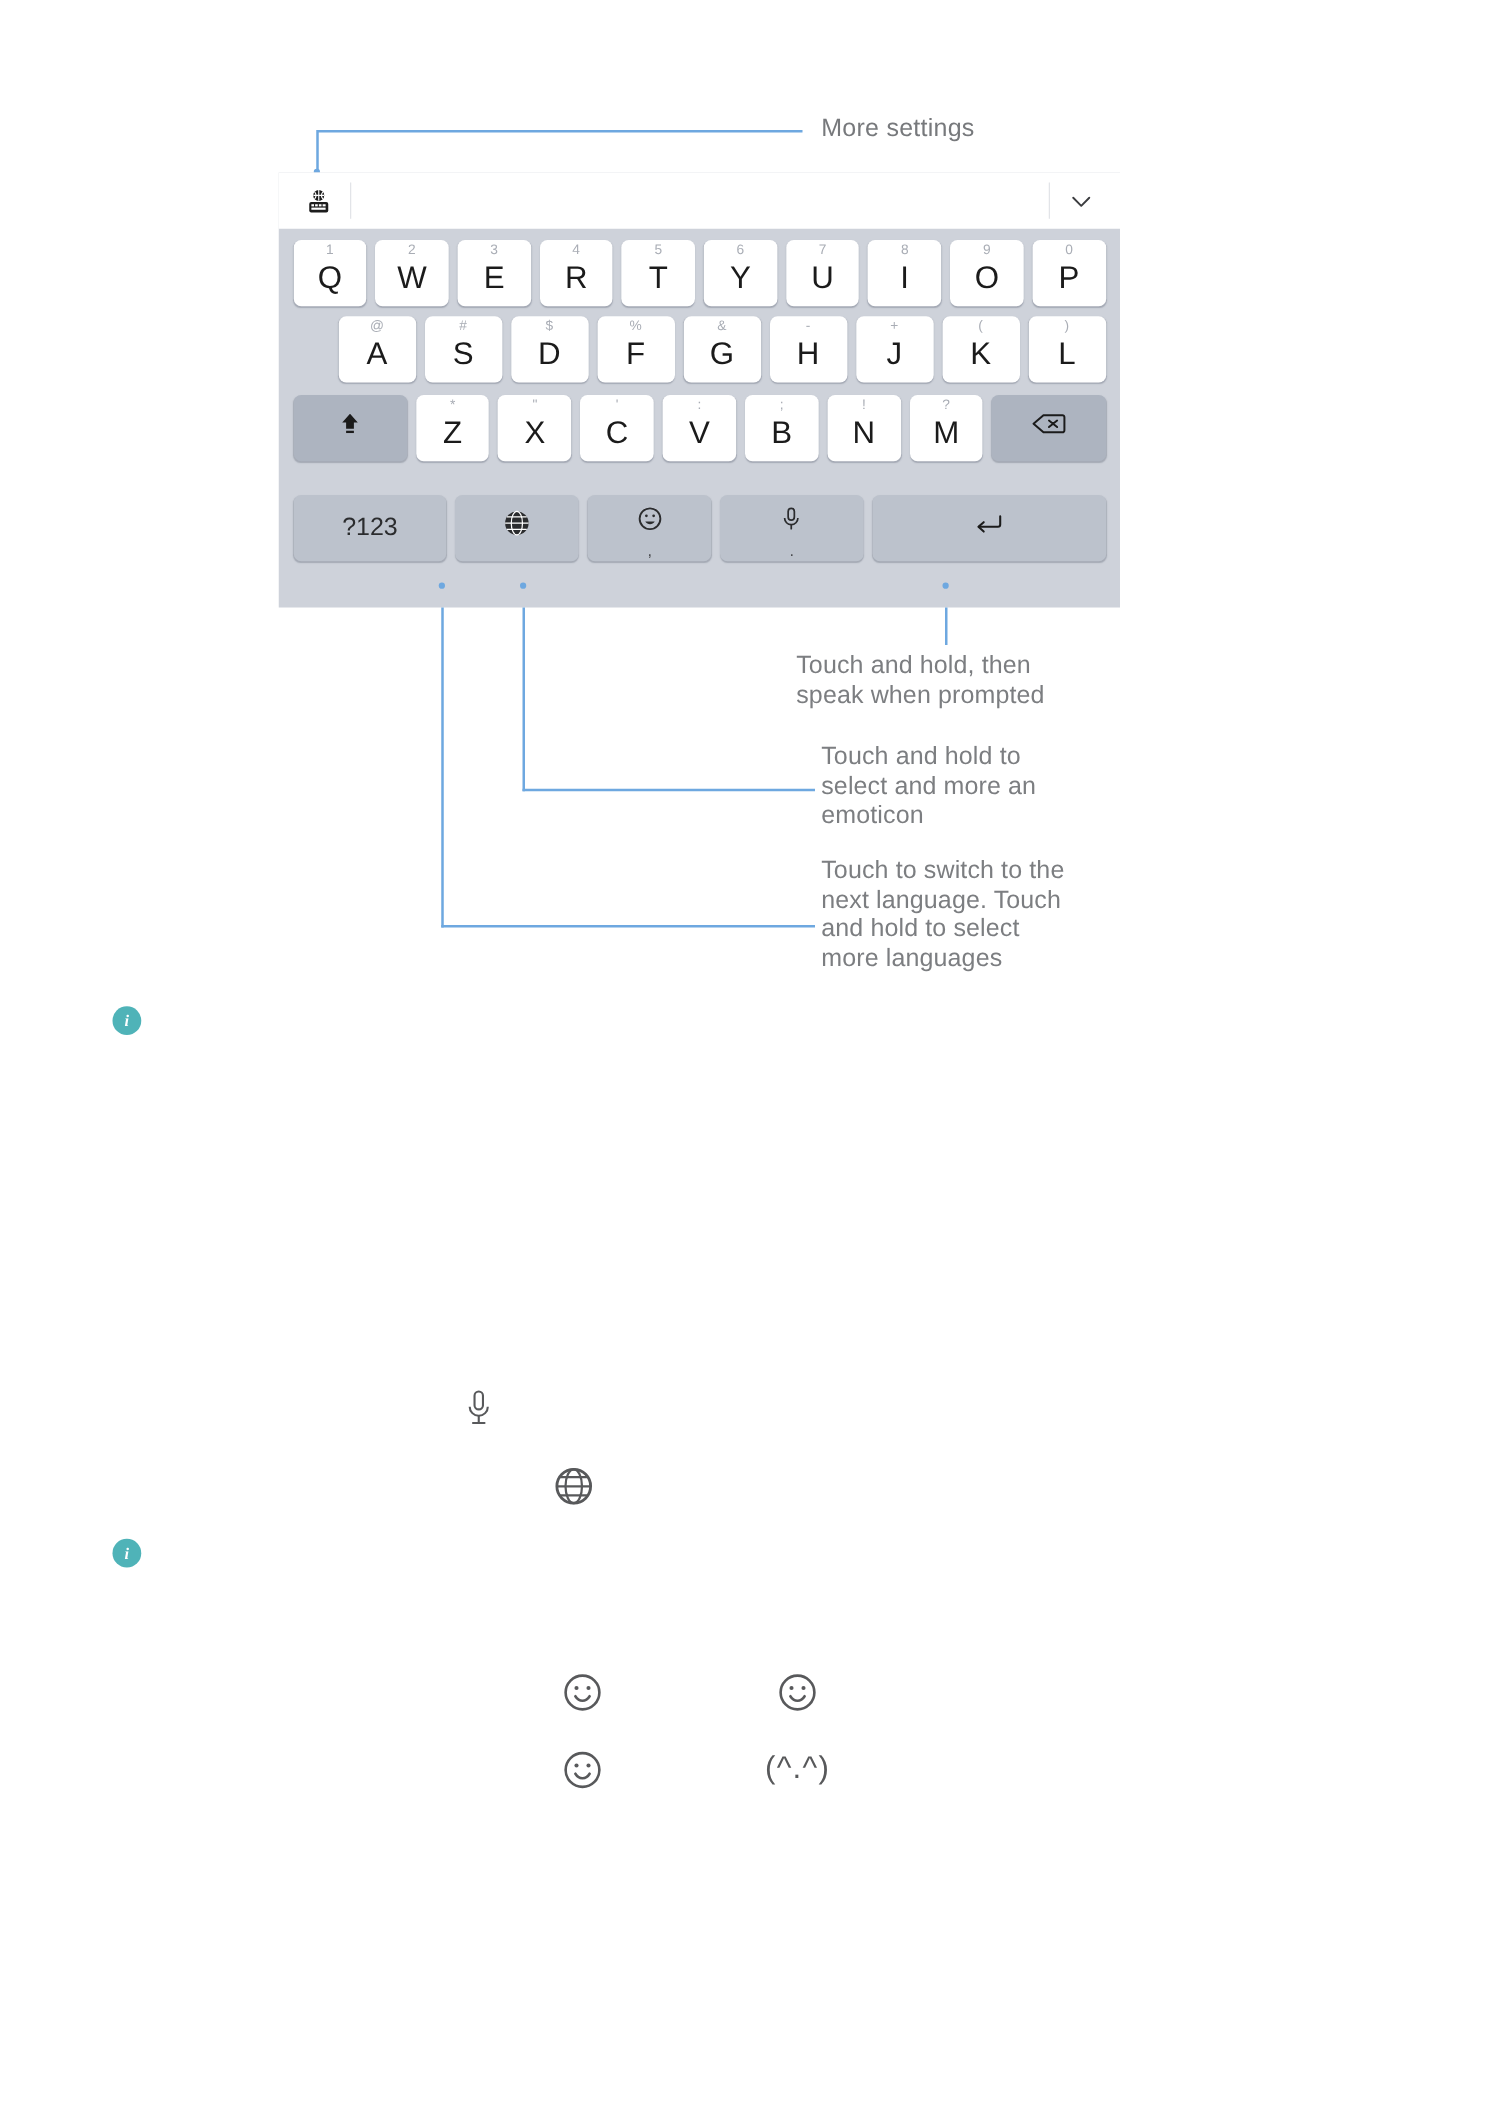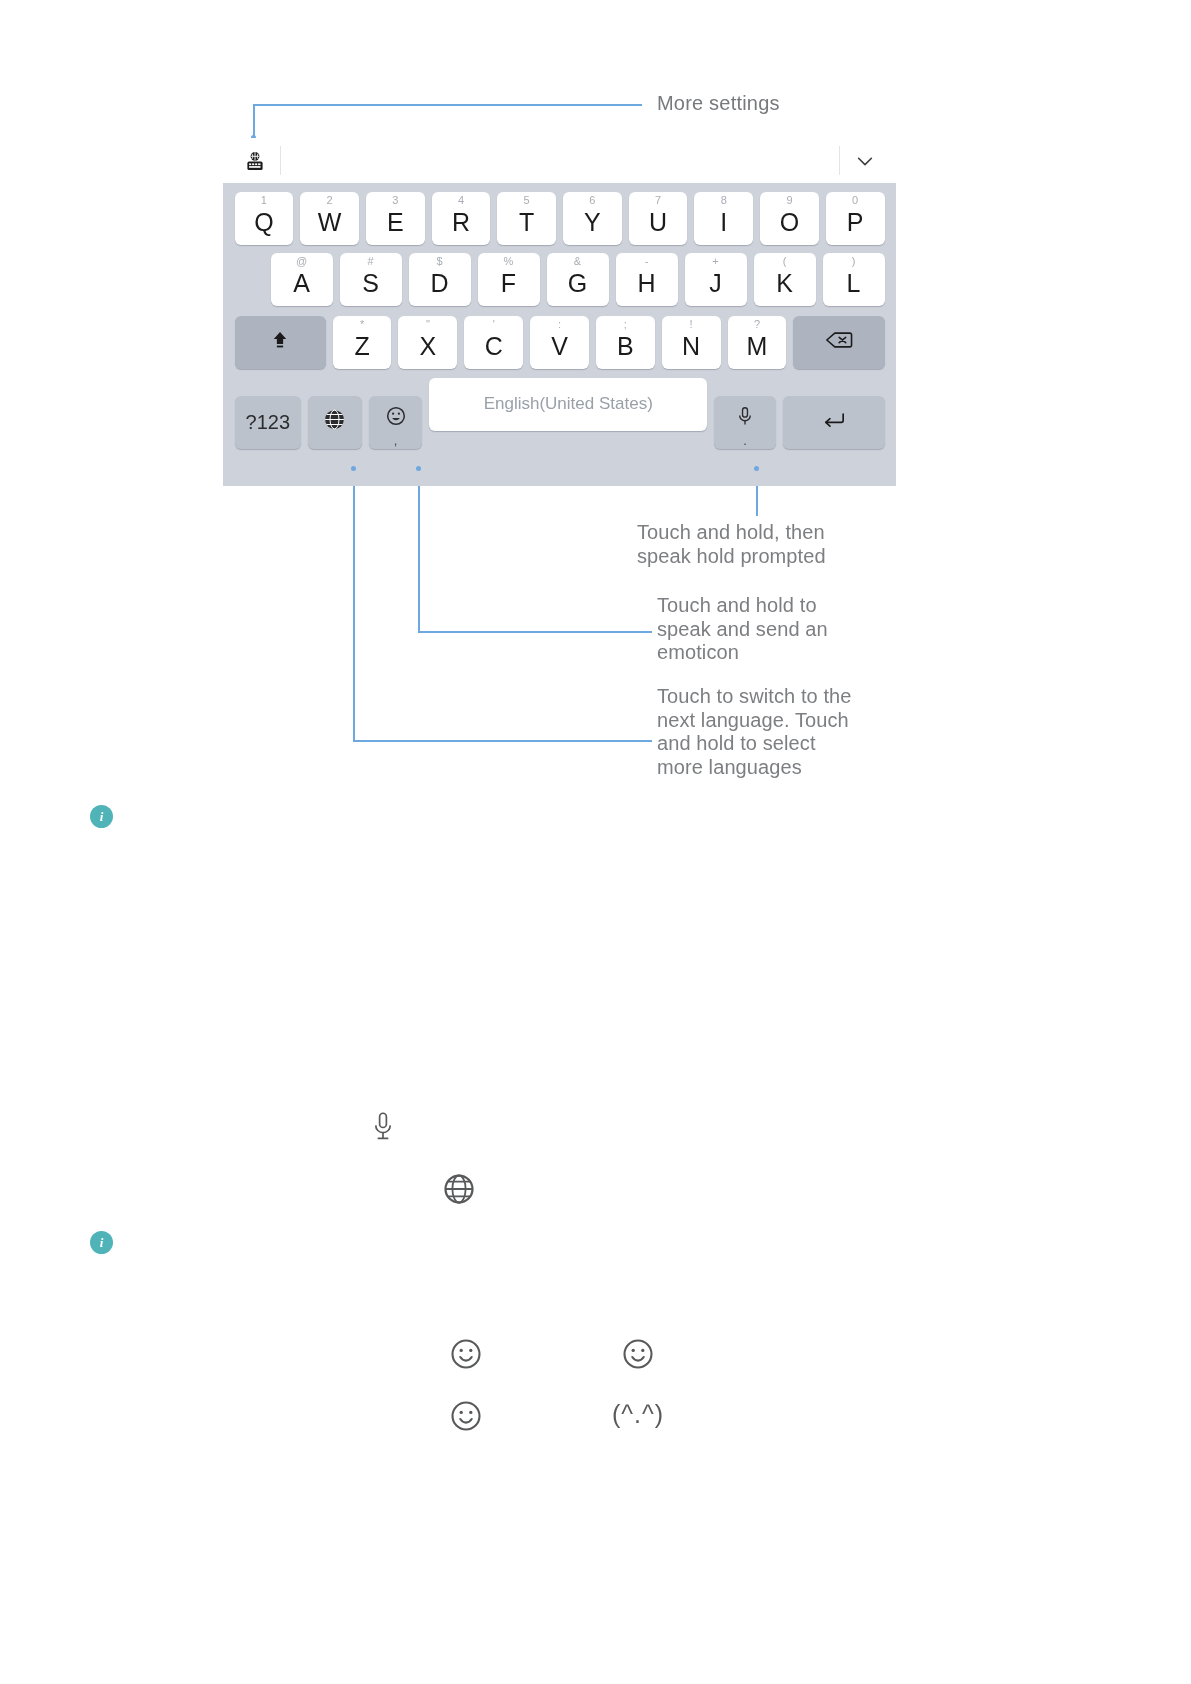--- a/index.html
+++ b/index.html
@@ -311,23 +311,20 @@
           <svg width="24" height="24" viewBox="0 0 24 24" aria-hidden="true">
             <circle cx="12" cy="12" r="8.3" fill="none" stroke="#2b2c2e" stroke-width="1.5"></circle>
             <circle cx="9.1" cy="9.7" r="1.1" fill="#2b2c2e"></circle>
             <circle cx="14.9" cy="9.7" r="1.1" fill="#2b2c2e"></circle>
             <path d="M8.2 14.1c1 1.5 2.3 2.2 3.8 2.2s2.8-.7 3.8-2.2z" fill="#2b2c2e"></path>
           </svg>
         </span>
         <span class="subcomma">,</span>
       </div>
 
-      <div class="key space">
-        <span>English(United States)</span>
-      </div>
 
       <div class="key fn2 mic">
         <span style="margin-top:-7px;display:block;">
           <svg width="22" height="22" viewBox="0 0 24 24" aria-hidden="true">
             <rect x="9.3" y="3" width="5.4" height="10.2" rx="2.7" fill="none" stroke="#2b2c2e" stroke-width="1.5"></rect>
             <path d="M6.2 11.4a5.8 5.8 0 0 0 11.6 0" fill="none" stroke="#2b2c2e" stroke-width="1.5"></path>
             <path d="M12 17.3v3.4" stroke="#2b2c2e" stroke-width="1.5" stroke-linecap="round"></path>
           </svg>
         </span>
         <span class="subcomma">.</span>
@@ -342,29 +339,29 @@
         </span>
       </div>
     </div>
   </div>
 </div>
 
 <div class="lc-line" style="left:756px;top:486px;width:2px;height:30px;"></div>
 <div class="dot" style="left:754px;top:466px;"></div>
 <div class="lc-text" style="left:637px;top:521px;">
   <div>Touch and hold, then</div>
-  <div>speak hold prompted</div>
+  <div>speak when prompted</div>
 </div>
 
 <div class="lc-line" style="left:418px;top:486px;width:2px;height:147px;"></div>
 <div class="lc-line" style="left:418px;top:631px;width:234px;height:2px;"></div>
 <div class="dot" style="left:416px;top:466px;"></div>
 <div class="lc-text" style="left:657px;top:594px;">
   <div>Touch and hold to</div>
-  <div>speak and send an</div>
+  <div>select and more an</div>
   <div>emoticon</div>
 </div>
 
 <div class="lc-line" style="left:353px;top:486px;width:2px;height:256px;"></div>
 <div class="lc-line" style="left:353px;top:740px;width:299px;height:2px;"></div>
 <div class="dot" style="left:351px;top:466px;"></div>
 <div class="lc-text" style="left:657px;top:685px;">
   <div>Touch to switch to the</div>
   <div>next language. Touch</div>
   <div>and hold to select</div>

